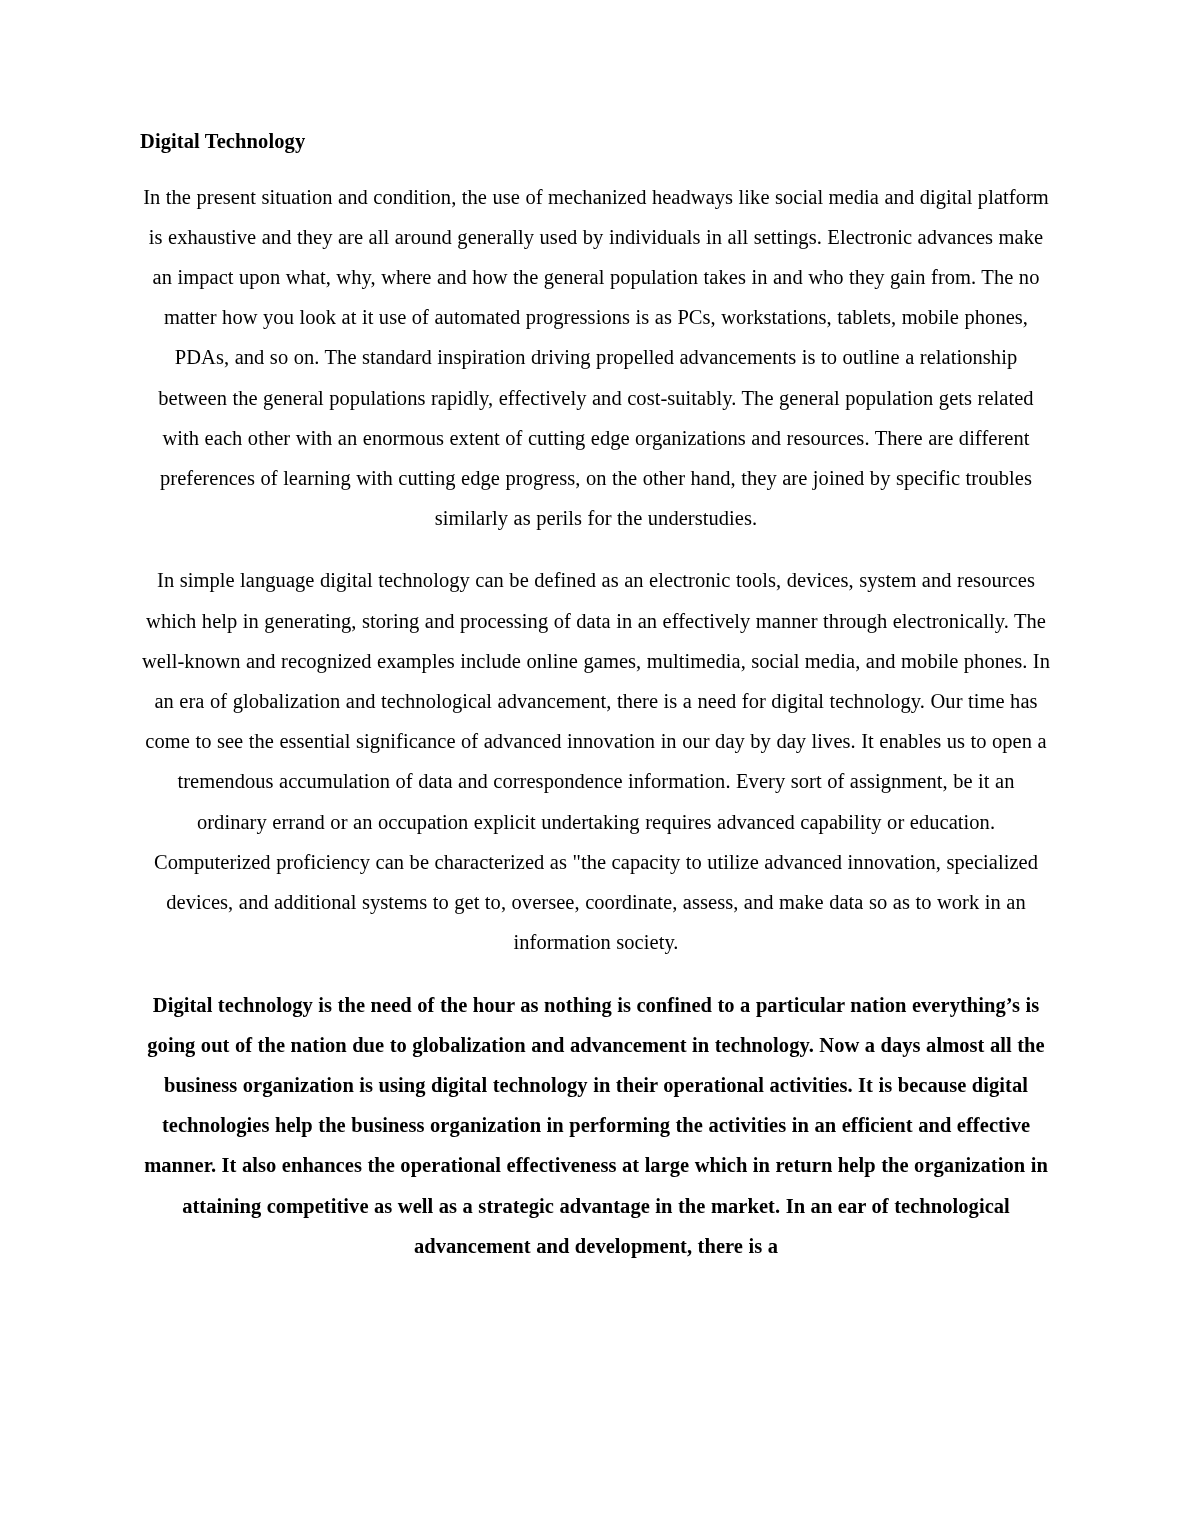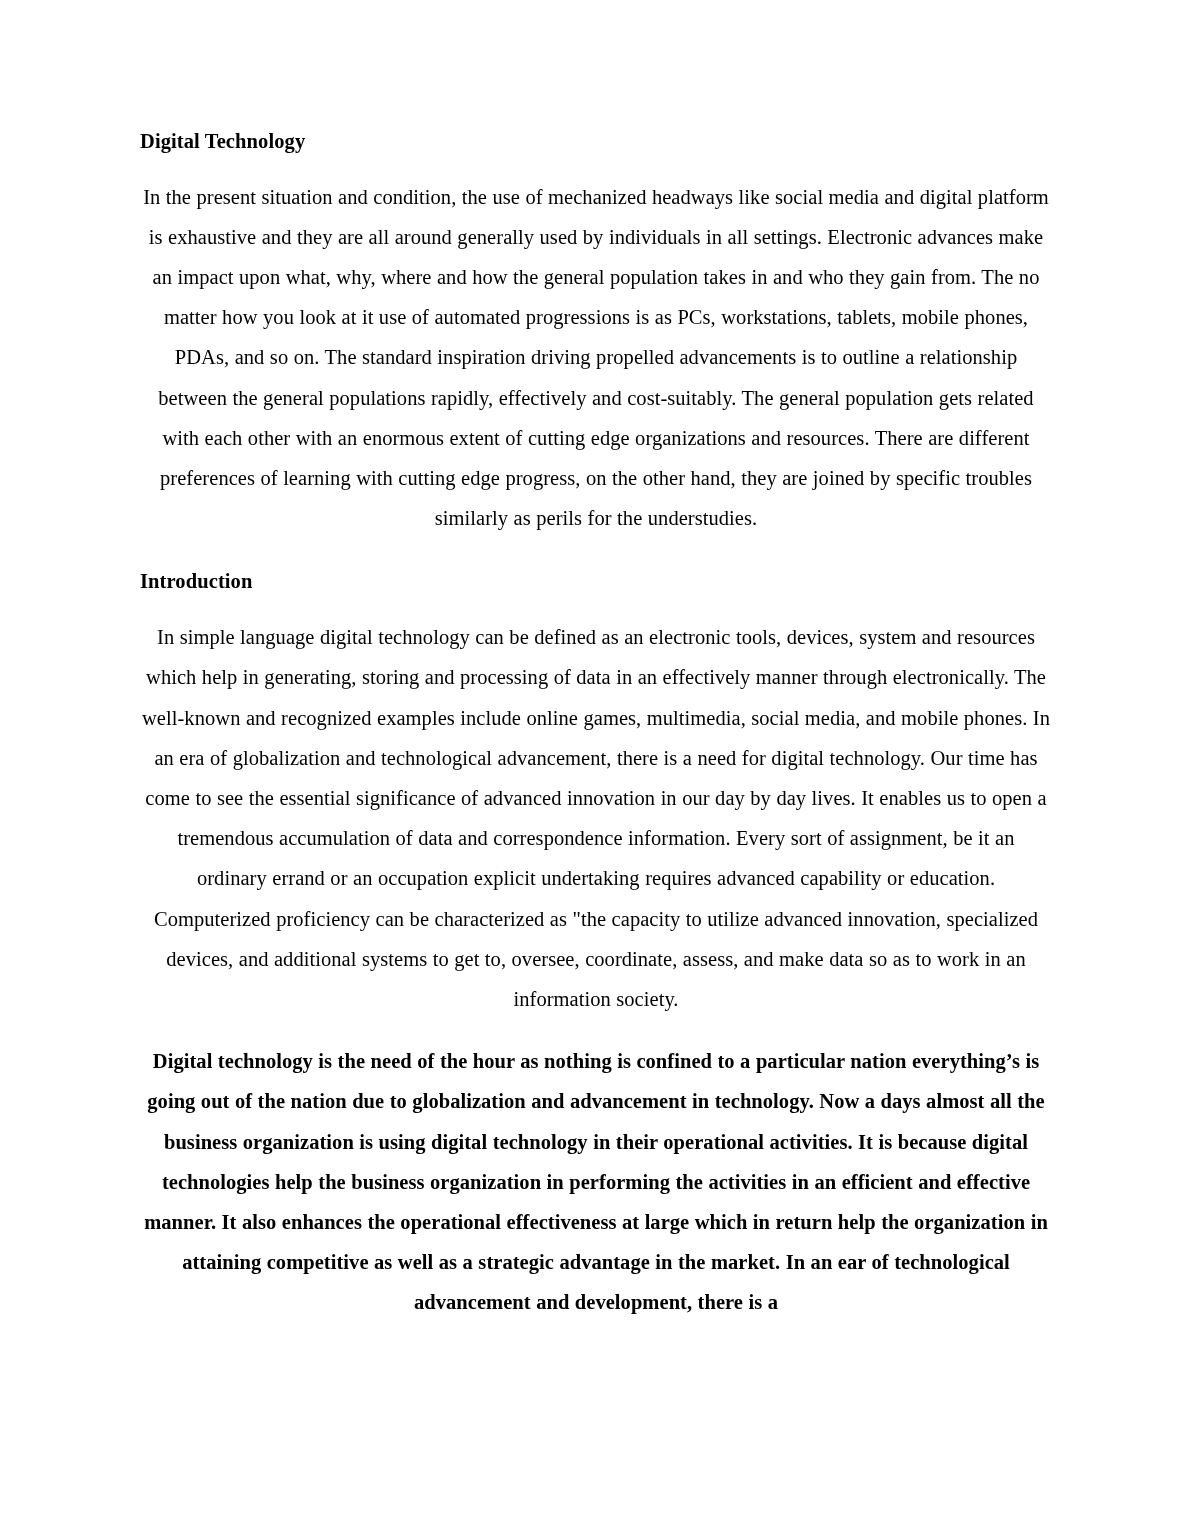--- a/index.html
+++ b/index.html
@@ -49,20 +49,19 @@
 </head>
 <body>
 
 <div class="page">
   <div class="doc-body">
 
     <h1 class="heading">Digital Technology</h1>
 
     <p class="para">In the present situation and condition, the use of mechanized headways like social media and digital platform is exhaustive and they are all around generally used by individuals in all settings. Electronic advances make an impact upon what, why, where and how the general population takes in and who they gain from. The no matter how you look at it use of automated progressions is as PCs, workstations, tablets, mobile phones, PDAs, and so on. The standard inspiration driving propelled advancements is to outline a relationship between the general populations rapidly, effectively and cost-suitably. The general population gets related with each other with an enormous extent of cutting edge organizations and resources. There are different preferences of learning with cutting edge progress, on the other hand, they are joined by specific troubles similarly as perils for the understudies.</p>
 
-    <h2 class="heading">Introduction</h2>
 
     <p class="para">In simple language digital technology can be defined as an electronic tools, devices, system and resources which help in generating, storing and processing of data in an effectively manner through electronically. The well-known and recognized examples include online games, multimedia, social media, and mobile phones.  In an era of globalization and technological advancement, there is a need for digital technology. Our time has come to see the essential significance of advanced innovation in our day by day lives. It enables us to open a tremendous accumulation of data and correspondence information. Every sort of assignment, be it an ordinary errand or an occupation explicit undertaking requires advanced capability or education. Computerized proficiency can be characterized as "the capacity to utilize advanced innovation, specialized devices, and additional systems to get to, oversee, coordinate, assess, and make data so as to work in an information society.</p>
 
     <p class="para">Digital technology is the need of the hour as nothing is confined to a particular nation everything’s is going out of the nation due to globalization and advancement in technology. Now a days almost all the business organization is using digital technology in their operational activities. It is because digital technologies help the business organization in performing the activities in an efficient and effective manner. It also enhances the operational effectiveness at large which in return help the organization in attaining competitive as well as a strategic advantage in the market. In an ear of technological advancement and development, there is a</p>
 
   </div>
 </div>
 
 </body></html>

